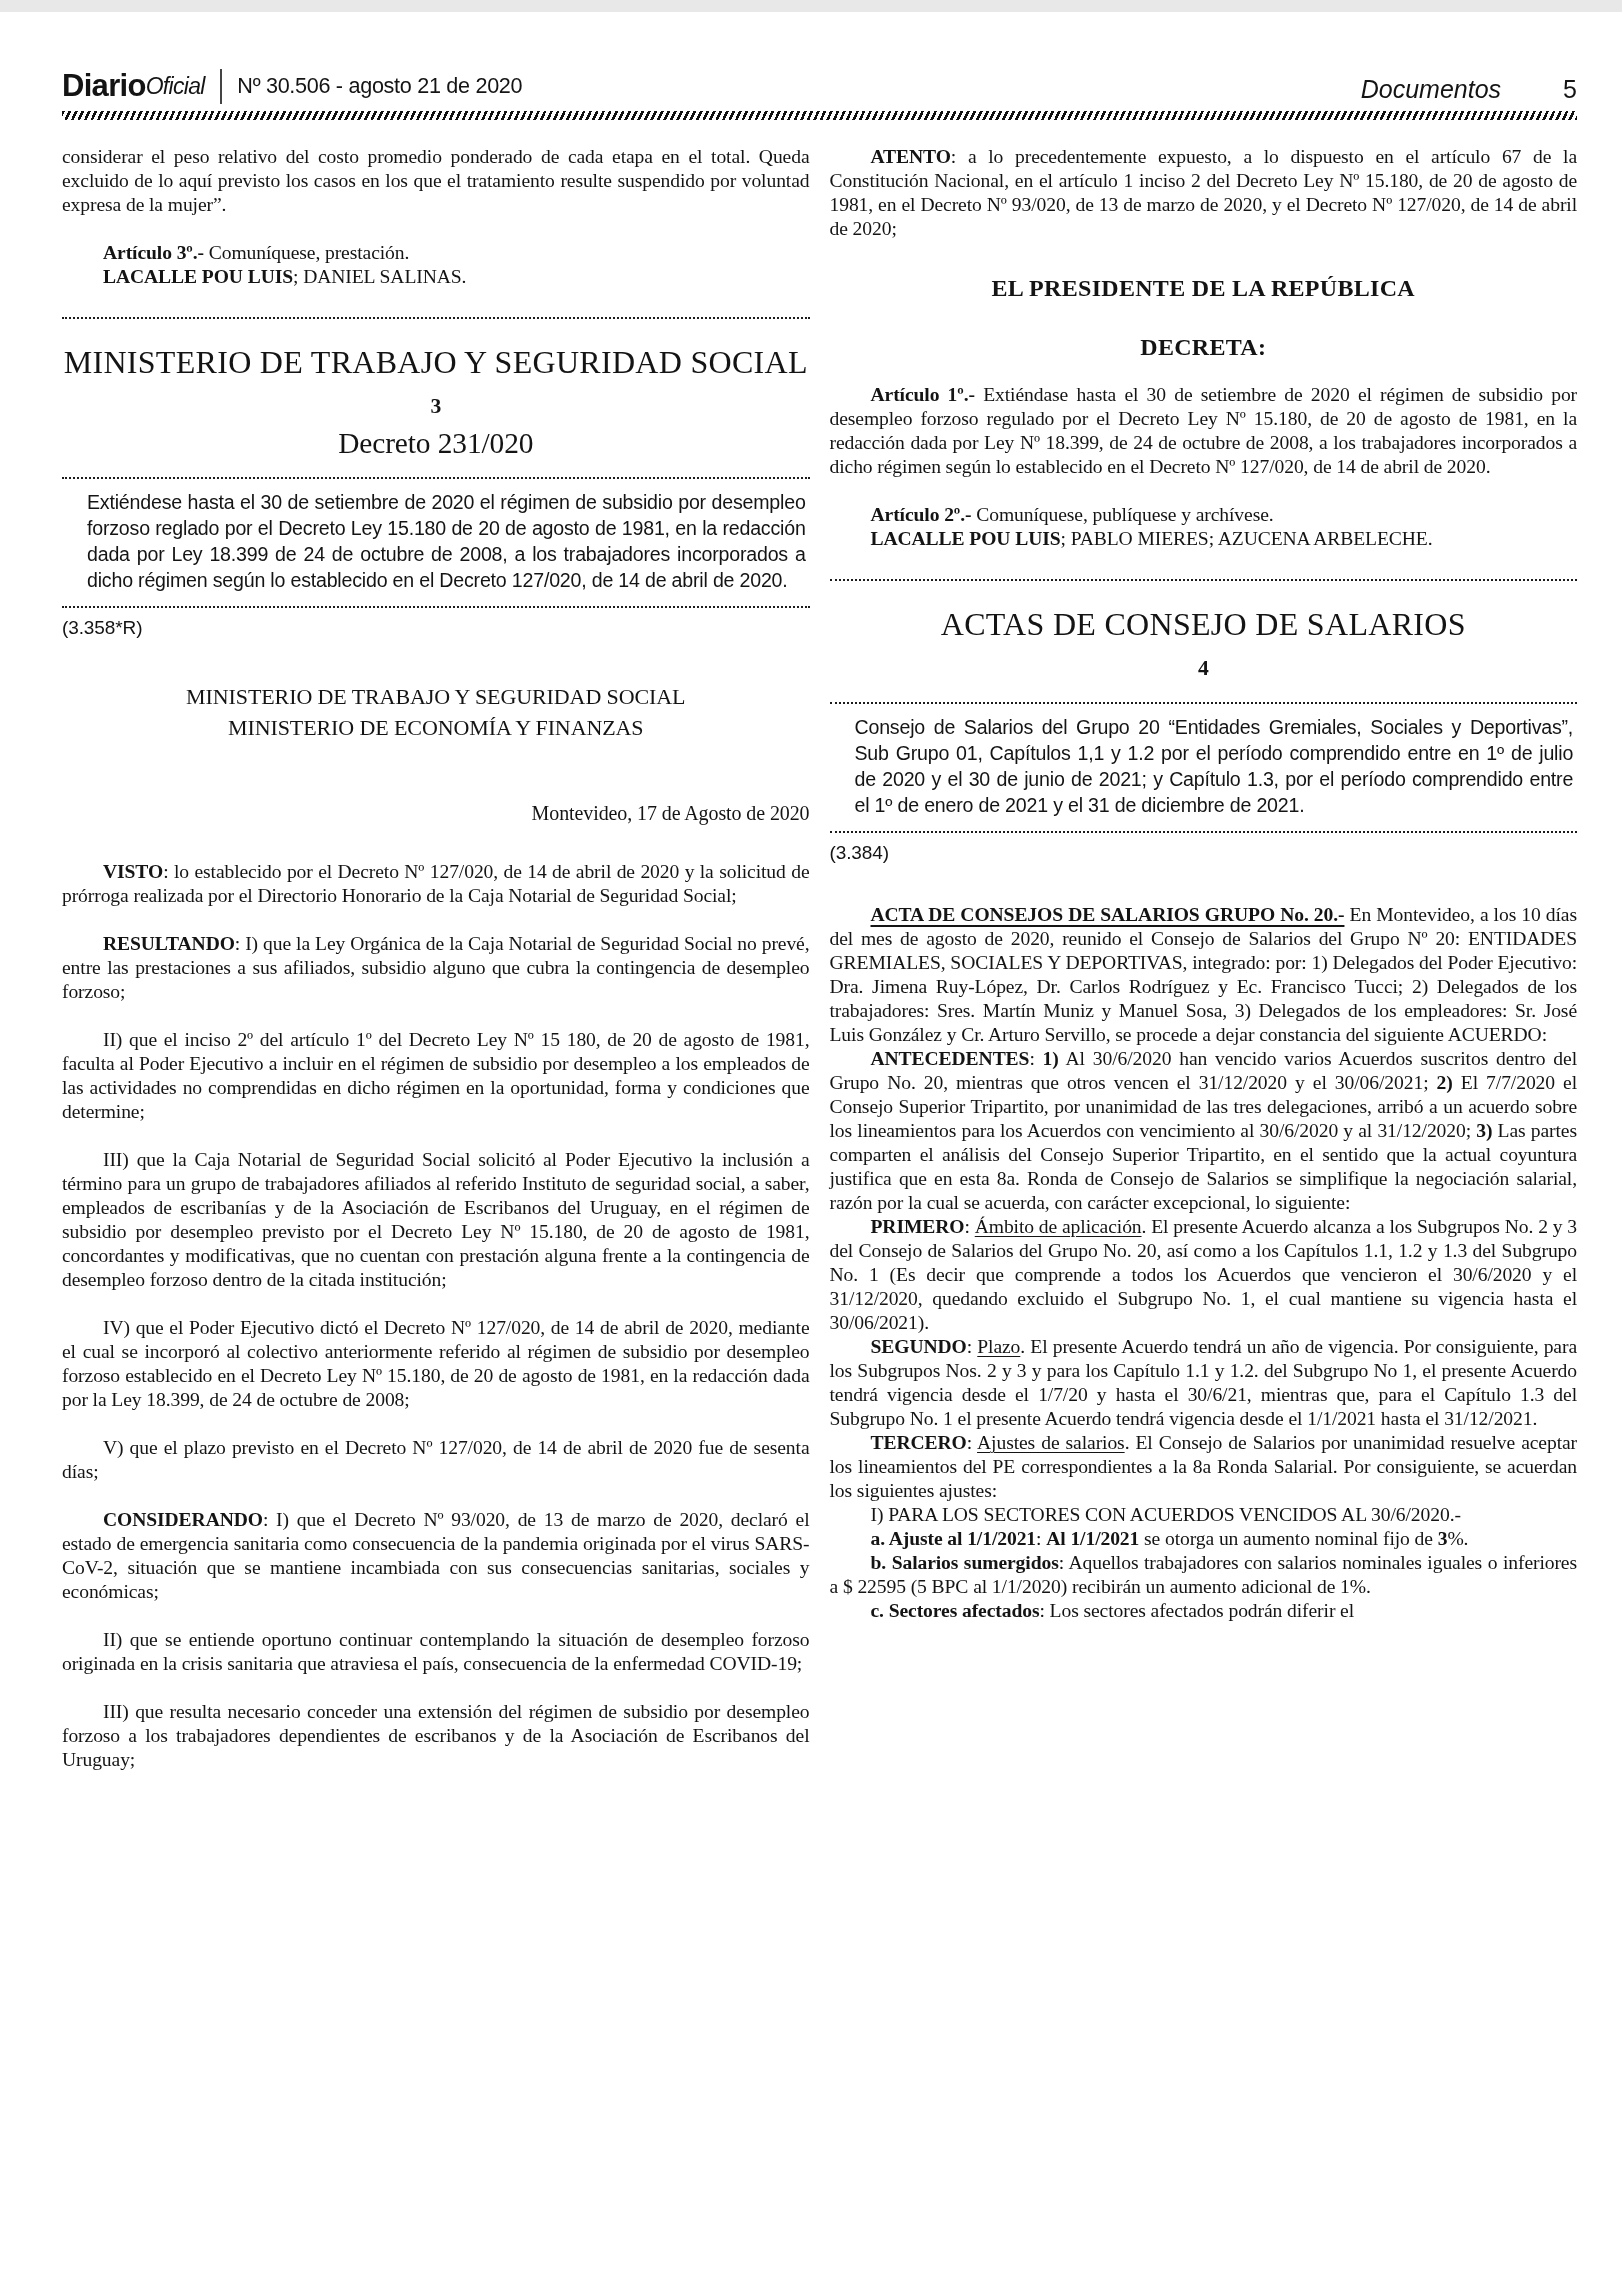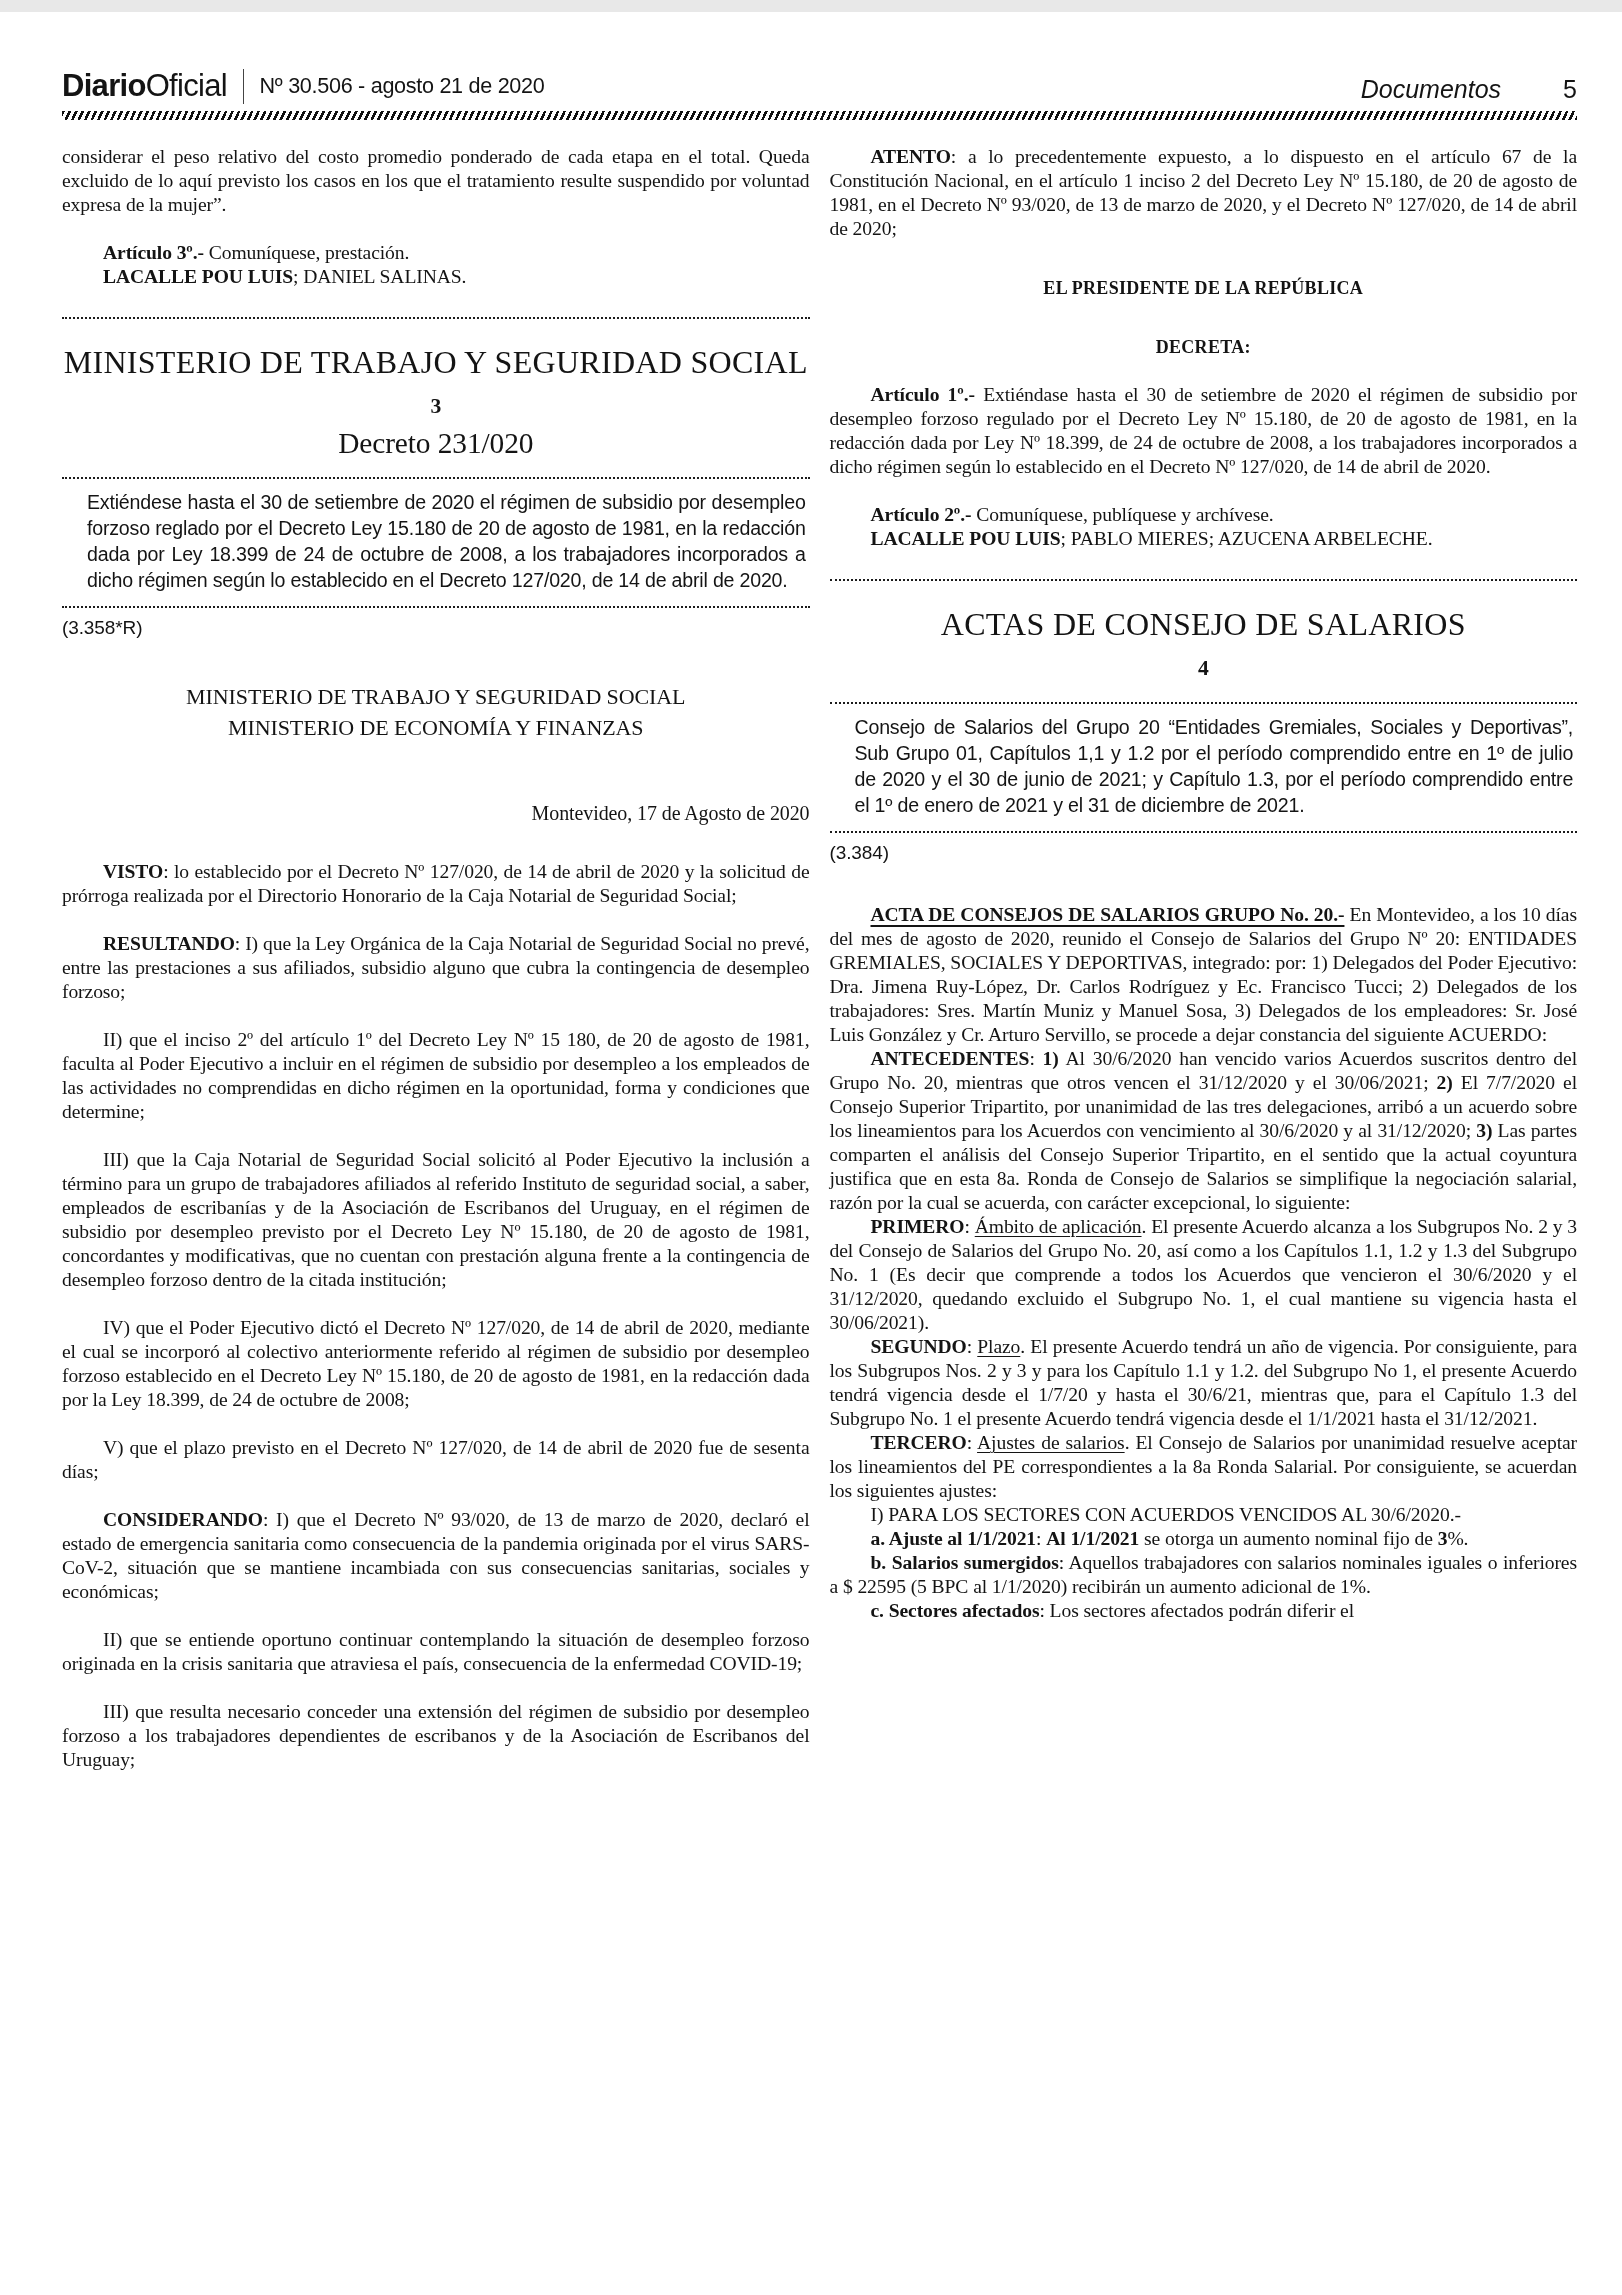--- a/index.html
+++ b/index.html
@@ -13,21 +13,21 @@
     font-family:"Liberation Serif","DejaVu Serif",serif;
   }
   
   .masthead{
     display:flex;justify-content:space-between;align-items:flex-end;
     margin:56px 45px 0 62px;
     font-family:"Liberation Sans","DejaVu Sans",sans-serif;
   }
   .brand{display:flex;align-items:center;}
   .brand-bold{font-weight:700;font-size:31px;letter-spacing:-0.7px;}
-  .brand-italic{font-size:31px;letter-spacing:-0.7px;}
+  .brand-italic{font-style:italic;font-size:23px;letter-spacing:-0.7px;}
   .brand-sep{display:inline-block;width:1.3px;height:35px;background:#444;margin:0 15.7px;}
   .issue{font-size:21.6px;letter-spacing:-0.3px;}
   .mast-right{display:flex;align-items:flex-end;}
   .section-name{font-style:italic;font-size:25px;}
   .page-num{font-size:25px;margin-left:62px;}
   .hatch-rule{
     margin:6.5px 45px 0 62px;height:9.8px;
     background:repeating-linear-gradient(115deg,#101010 0 2.6px,transparent 2.6px 5.9px);
   }
   
@@ -61,21 +61,21 @@
   }
   .ref{
     margin-top:7.9px;
     font-family:"Liberation Sans","DejaVu Sans",sans-serif;
     font-size:19px;
   }
   .ref + .body-p{margin-top:38px;}
   .center-lines{margin-top:41px;text-align:center;font-size:22px;line-height:31px;}
   .dateline{margin-top:58px;text-align:right;font-size:20px;}
   .dateline + .body-p{margin-top:35px;}
-  .big-center{margin-top:35px;text-align:center;font-weight:700;font-size:18px;letter-spacing:0.3px;}
+  .big-center{margin-top:35px;text-align:center;font-weight:700;font-size:24px;letter-spacing:0.3px;}
 </style>
 </head>
 <body>
 
 <div class="page">
 
   <header class="masthead">
     <div class="brand">
       <span class="brand-bold">Diario</span>
         <span class="brand-italic">Oficial</span>

